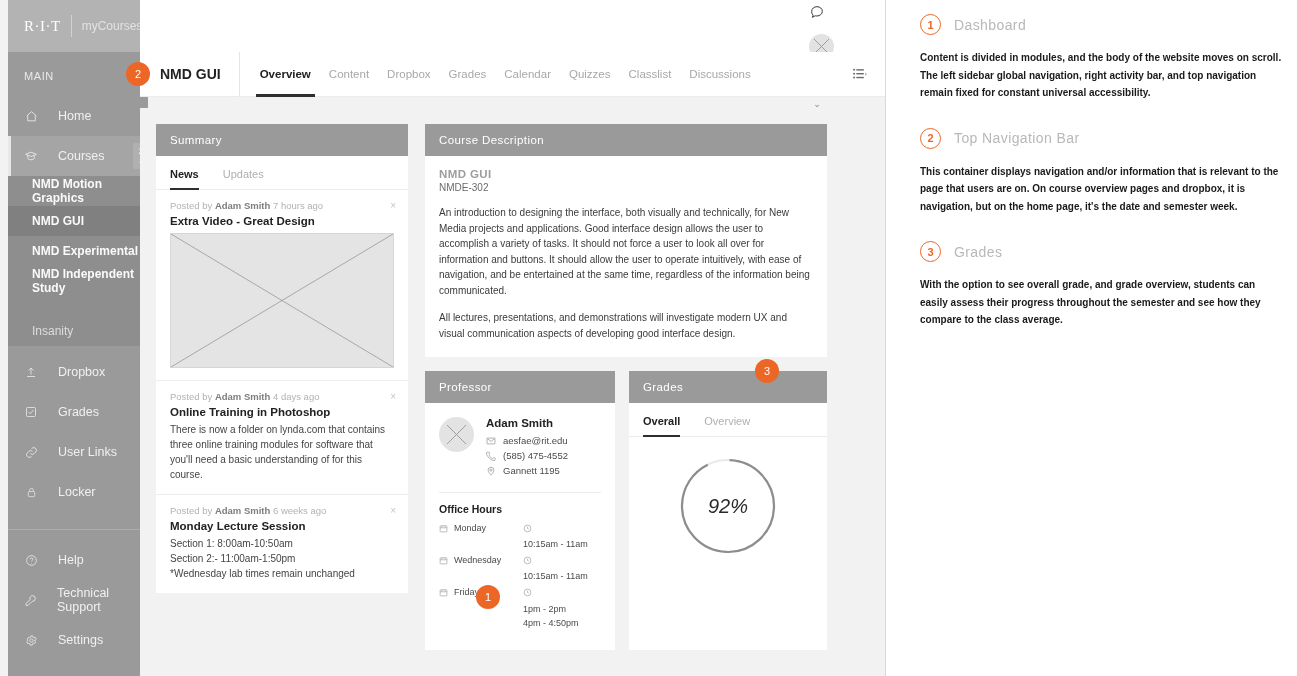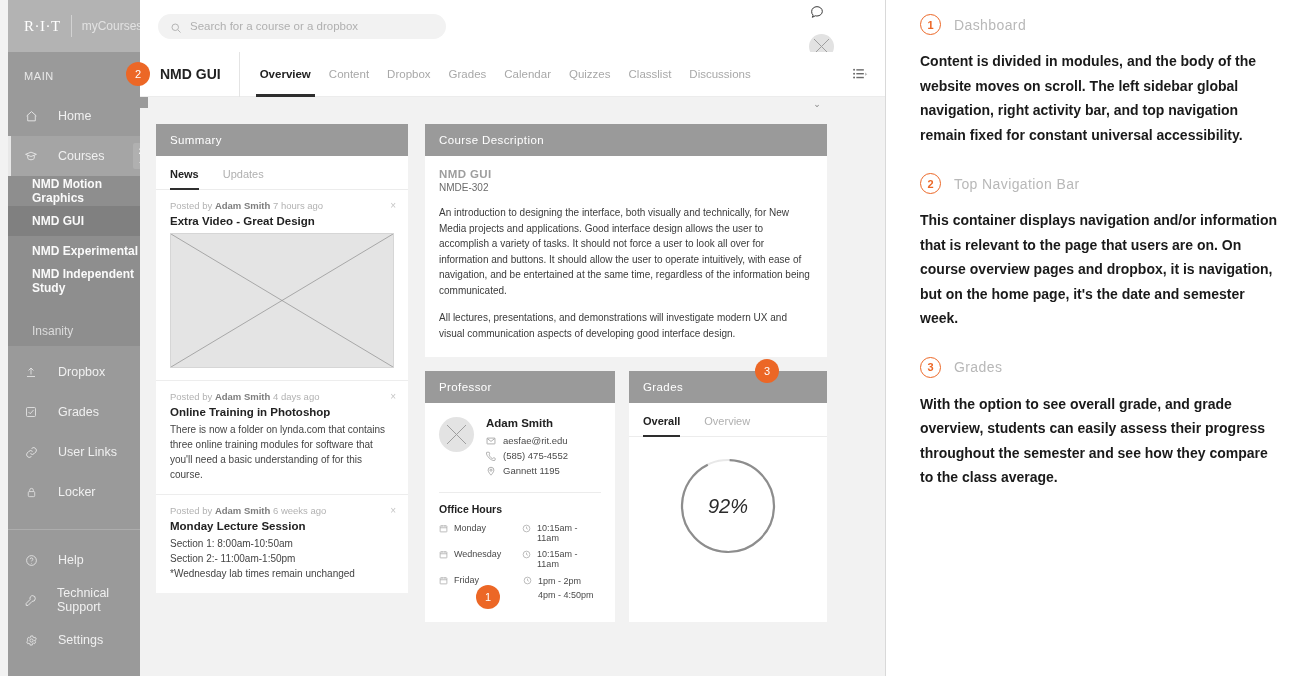--- a/index.html
+++ b/index.html
@@ -146,21 +146,21 @@
   .prof-body { padding: 14px; }
   .prof-top { display:flex; gap:12px; }
   .prof-av { width:35px; height:35px; border-radius:50%; background:#e3e3e3; flex:0 0 35px; }
   .prof-name { font-size:11.5px; font-weight:bold; color:#222; margin-bottom: 6px; }
   .prof-line { display:flex; align-items:center; gap:7px; font-size:9.5px; color:#4a4a4a; margin-bottom: 4px; }
   .prof-line .pi { width:10px; height:10px; color:#9a9a9a; flex:0 0 10px; }
   .hr { height:1px; background:#ececec; margin: 12px 0 10px; }
   .oh-title { font-size:10.5px; font-weight:bold; color:#222; margin-bottom: 8px; }
   .oh-row { display:flex; align-items:flex-start; font-size:9px; color:#4a4a4a; margin-bottom: 6px; }
   .oh-day { display:flex; align-items:center; gap:6px; width: 84px; }
-  .oh-time { display:flex; align-items:flex-start; gap:6px; }
+  .oh-time { display:flex; align-items:flex-start; gap:6px;flex-direction:column; }
   .oh-ic { width:9px; height:9px; color:#a5a5a5; flex:0 0 9px; margin-top:1px; }
 
   .grades-body { padding: 0 0 20px; }
   .donut-wrap { display:flex; justify-content:center; padding-top: 18px; }
   .donut { position:relative; width:102px; height:102px;font-style:italic; }
   .donut-val {
     position:absolute; inset:0; display:flex; align-items:center; justify-content:center;
     font-size:20px; color:#2b2b2b;
   }
 
@@ -174,21 +174,21 @@
   
   .notes { position:absolute; left: 920px; top: 0; width: 377px; height:676px; padding-top: 14px; }
   .note { margin-bottom: 26px; }
   .note-head { display:flex; align-items:center; gap: 13px; margin-bottom: 14px; }
   .note-num {
     width:21px; height:21px; border-radius:50%; border:1.6px solid #ec6726;
     color:#ec6726; font-size:11px; font-weight:bold;
     display:flex; align-items:center; justify-content:center;
   }
   .note-title { font-size:14px; color:#b8b8b8; letter-spacing: .4px; }
-  .note-body { font-size:14px; color:#1a1a1a; line-height:1.75; font-weight:bold; width: 362px; }
+  .note-body { font-size:10px; color:#1a1a1a; line-height:1.75; font-weight:bold; width: 362px; }
 </style>
 </head>
 <body>
 
 <div class="page">
 
   <div class="app">
 
     <div class="sidebar">
       <div class="brand">
@@ -304,29 +304,20 @@
                 <circle cx="12" cy="12" r="3"></circle>
                 <path d="M19 12a7 7 0 00-.1-1l2-1.5-2-3.4-2.3 1a7 7 0 00-1.7-1l-.3-2.5h-4l-.3 2.5a7 7 0 00-1.7 1l-2.3-1-2 3.4L5.1 11a7 7 0 000 2l-2 1.5 2 3.4 2.3-1a7 7 0 001.7 1l.3 2.5h4l.3-2.5a7 7 0 001.7-1l2.3 1 2-3.4-2-1.5c.06-.33.1-.66.1-1z"></path>
               </svg>
           </span>
           <span>Settings</span>
         </div>
       </div>
     </div>
 
     <div class="topbar">
-      <div class="search">
-        <span class="sicon">
-          <svg width="12" height="12" viewBox="0 0 24 24" fill="none" stroke="#b4b4b4" stroke-width="2">
-              <circle cx="10.5" cy="10.5" r="6.5"></circle>
-              <path d="M15.5 15.5L21 21"></path>
-            </svg>
-        </span>
-        <span class="search-text">Search for a course or a dropbox</span>
-      </div>
       <div class="top-right">
         <span class="top-icon">
           <svg width="16" height="16" viewBox="0 0 24 24" fill="none" stroke="#3a3a3a" stroke-width="1.5">
               <rect x="2.5" y="5" width="19" height="14" rx="1"></rect>
               <path d="M3 6l9 7 9-7"></path>
             </svg>
         </span>
         <span class="top-icon">
           <svg width="16" height="16" viewBox="0 0 24 24" fill="none" stroke="#3a3a3a" stroke-width="1.5">
               <path d="M6 17V11a6 6 0 0112 0v6"></path>

